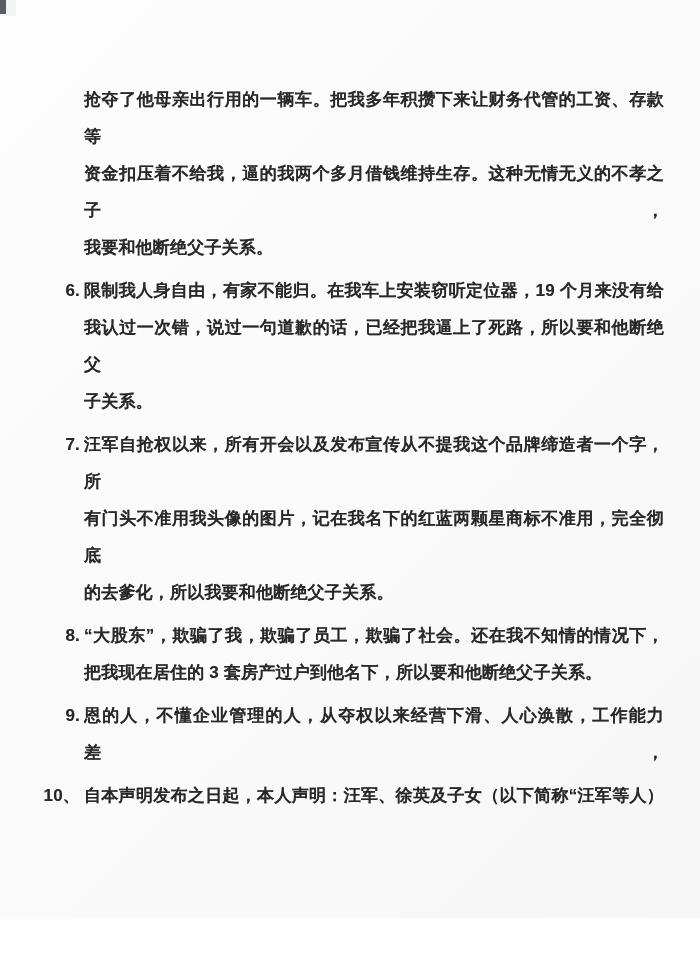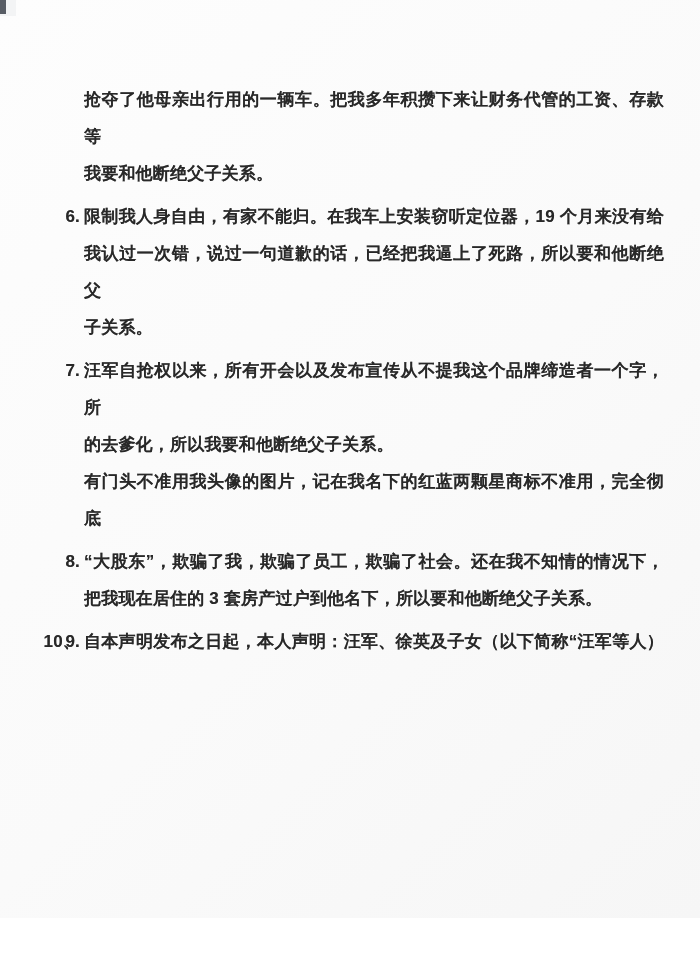--- a/index.html
+++ b/index.html
@@ -85,40 +85,42 @@
 </style>
 </head>
 <body>
 
 <div class="page">
   <div class="corner-mark-2"></div>
   <div class="corner-mark"></div>
   <div class="doc">
       <div class="item">
         <div class="line">抢夺了他母亲出行用的一辆车。把我多年积攒下来让财务代管的工资、存款等</div>
+        <div class="line">资金扣压着不给我，逼的我两个多月借钱维持生存。这种无情无义的不孝之子，</div>
         <div class="line short">我要和他断绝父子关系。</div>
       </div>
       <div class="item">
         <span class="item-number">6.</span>
         <div class="line">限制我人身自由，有家不能归。在我车上安装窃听定位器，19 个月来没有给</div>
         <div class="line">我认过一次错，说过一句道歉的话，已经把我逼上了死路，所以要和他断绝父</div>
         <div class="line short">子关系。</div>
       </div>
       <div class="item">
         <span class="item-number">7.</span>
         <div class="line">汪军自抢权以来，所有开会以及发布宣传从不提我这个品牌缔造者一个字，所</div>
+        <div class="line">有门头不准用我头像的图片，记在我名下的红蓝两颗星商标不准用，完全彻底</div>
         <div class="line short">的去爹化，所以我要和他断绝父子关系。</div>
-        <div class="line">有门头不准用我头像的图片，记在我名下的红蓝两颗星商标不准用，完全彻底</div>
       </div>
       <div class="item">
         <span class="item-number">8.</span>
         <div class="line">“大股东”，欺骗了我，欺骗了员工，欺骗了社会。还在我不知情的情况下，</div>
         <div class="line short">把我现在居住的 3 套房产过户到他名下，所以要和他断绝父子关系。</div>
       </div>
       <div class="item">
         <span class="item-number">9.</span>
+        <div class="line">恩的人，不懂企业管理的人，从夺权以来经营下滑、人心涣散，工作能力差，</div>
       </div>
       <div class="item">
         <span class="item-number">10、</span>
         <div class="line">自本声明发布之日起，本人声明：汪军、徐英及子女（以下简称“汪军等人）</div>
       </div>
     </div>
 </div>
 
 </body></html>

